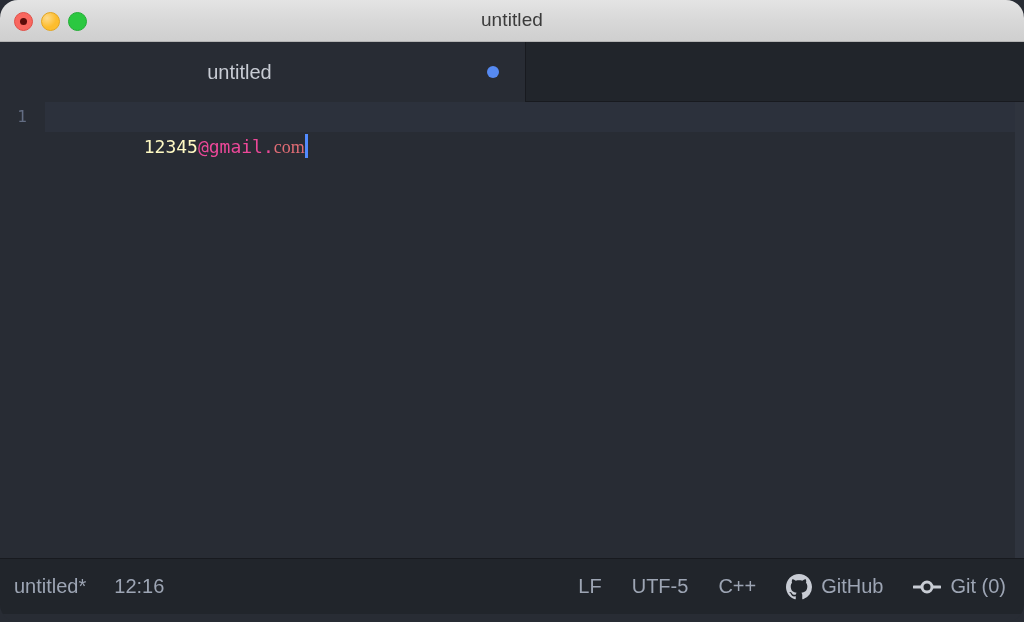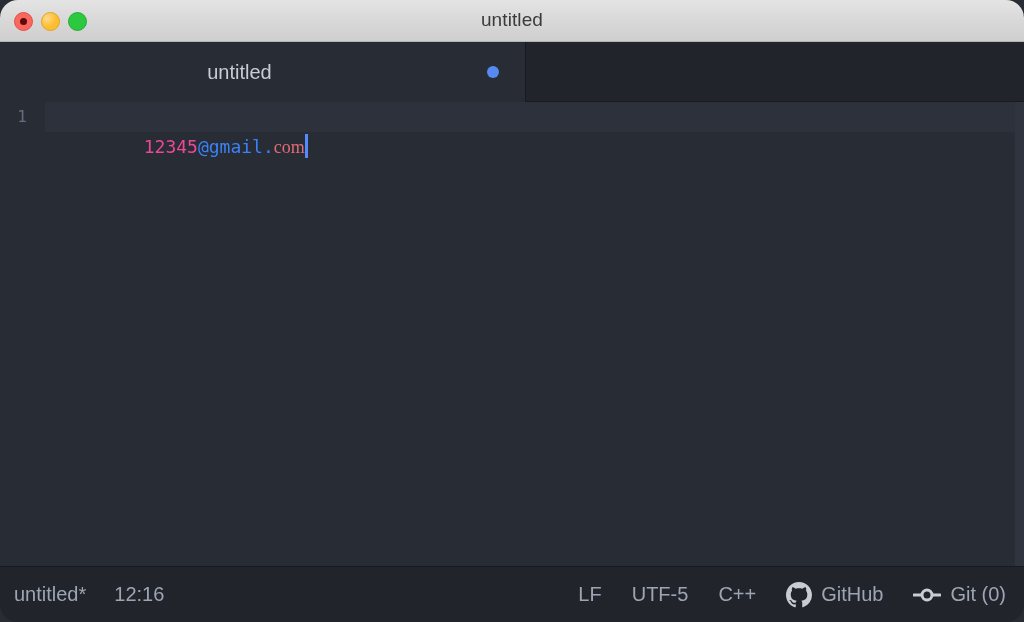--- a/index.html
+++ b/index.html
@@ -159,43 +159,43 @@
     flex: 1;
     height: 30px;
     line-height: 30px;
     font-family: "DejaVu Sans Mono", monospace;
     font-size: 18px;
     white-space: pre;
     padding-left: 12px;
     box-sizing: border-box;
     position: relative;
   }
-  .tok-num   { color: #ec4899; }
-  .tok-plain { color: #3b82f6; }
+  .tok-num   { color: #fef9c3; }
+  .tok-plain { color: #ec4899; }
   .tok-kw    { color: #e06c75; font-family: Liberation Serif, serif; }
   .cursor {
     display: inline-block;
     width: 3px;
     height: 24px;
     background: #528bff;
     vertical-align: -5px;
     margin-left: 0px;
   }
   .scroll-strip {
     position: absolute;
     top: 0; right: 0;
     width: 9px;
     height: 464px;
     background: #2f343e;
   }
 
   
   .statusbar {
     position: absolute;
-    left: 0; bottom: 0;
+    left: 0; bottom: 8px;
     width: 1024px;
     height: 56px;
     background: #21252b;
     border-top: 1px solid #181a1f;
     box-sizing: border-box;
     display: flex;
     align-items: center;
     font-size: 20px;
     color: #9da5b4;
   }

